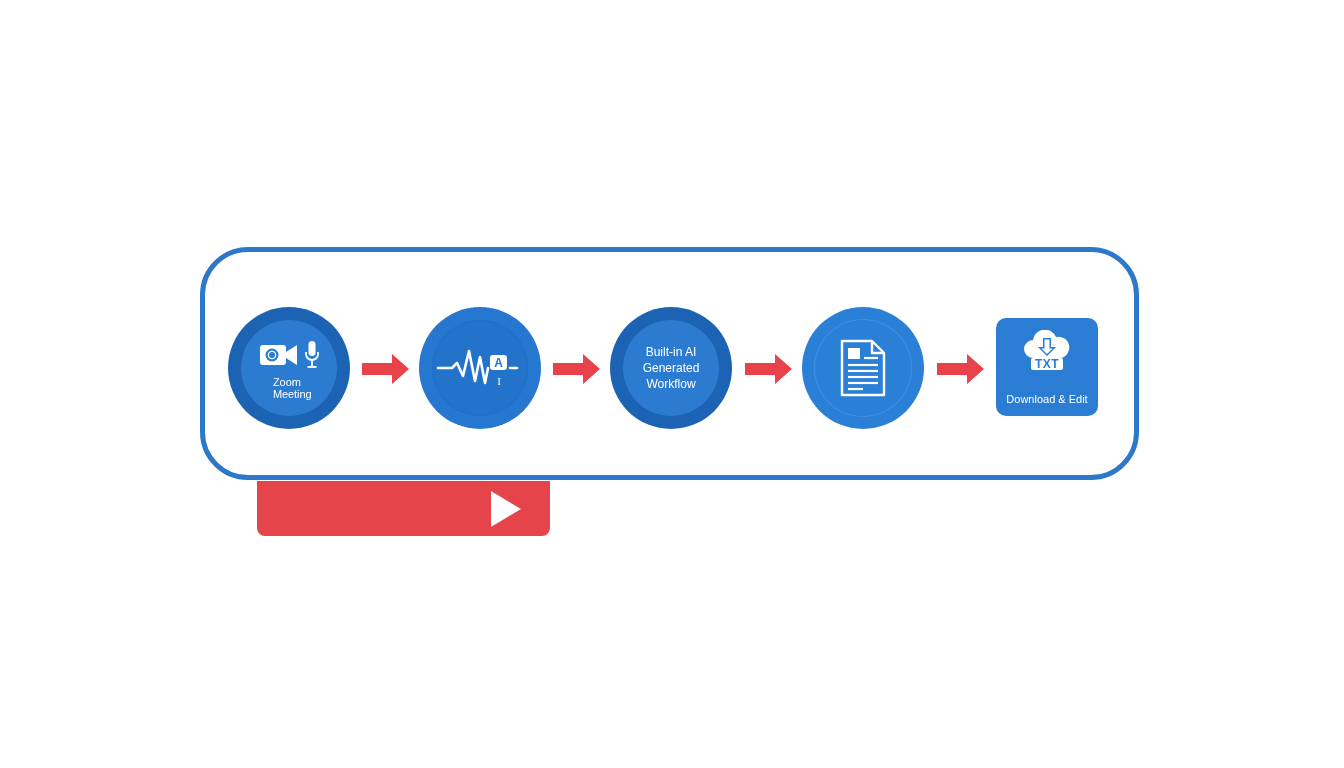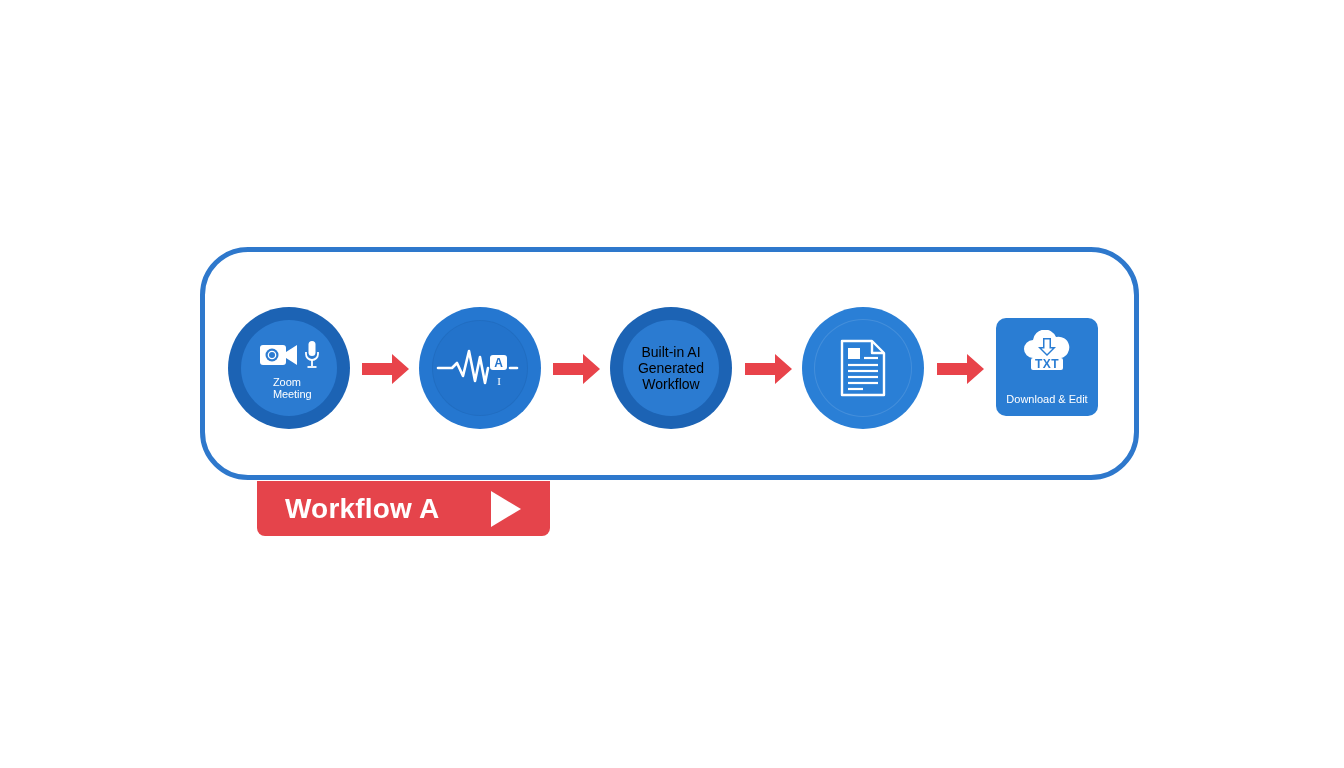--- a/index.html
+++ b/index.html
@@ -26,21 +26,21 @@
     display: flex; flex-direction: column; align-items: center; justify-content: center;
     color: #fff;
   }
   .c-dark { background: #1c63b4; }
   .c-dark .inner { background: #2b7bd1; }
   .c-mid { background: #2577d0; }
   .c-mid .inner { background: #2373cb; box-shadow: inset 0 0 0 1px rgba(0,0,0,0.05); }
   .c-light { background: #2a7fd6; }
   .c-light .inner { background: #2a7fd6; box-shadow: 0 0 0 1px rgba(255,255,255,0.12); }
   .label-sm { font-size: 11px; color: #fff; margin-top: 6px; letter-spacing: -0.1px; margin-left: 32px; }
-  .label-3 { font-size: 14px; line-height: 16px; text-align: center; color: #000000; }
+  .label-3 { font-size: 12px; line-height: 16px; text-align: center; color: #ffffff; }
   .square {
     position: absolute; left: 996px; top: 318px; width: 102px; height: 98px;
     background: #2a7dd3; border-radius: 10px;
     display: flex; flex-direction: column; align-items: center; justify-content: center;
     color: #fff;
   }
   .txt-badge {
     font-size: 12px; font-weight: bold; color: #2a7dd3; background: #fff;
     padding: 0 4px; border-radius: 2px; margin-top: -2px; line-height: 12px;
     letter-spacing: 0.5px;
@@ -147,17 +147,16 @@
   <svg width="48" height="30" viewBox="0 0 48 30">
     <path d="M10 28 a9 9 0 0 1 0-18 a12 12 0 0 1 23-3 a9 9 0 0 1 5 21 Z" fill="#fff"></path>
     <path d="M20 8 V17 H15 L24 26 L33 17 H28 V8 Z" fill="#2a7dd3"></path>
     <path d="M21.5 9.5 V18.5 H18.5 L24 24 L29.5 18.5 H26.5 V9.5 Z" fill="#fff"></path>
   </svg>
   <div class="txt-badge">TXT</div>
   <div class="sq-label">Download &amp; Edit</div>
 </div>
 
 <div class="badge">
-  <span class="badge-text">Workflow A</span>
   <svg class="play" width="34" height="38" viewBox="0 0 34 38">
     <polygon points="2,1 32,19 2,37" fill="#ffffff"></polygon>
   </svg>
 </div>
 
 </body></html>

